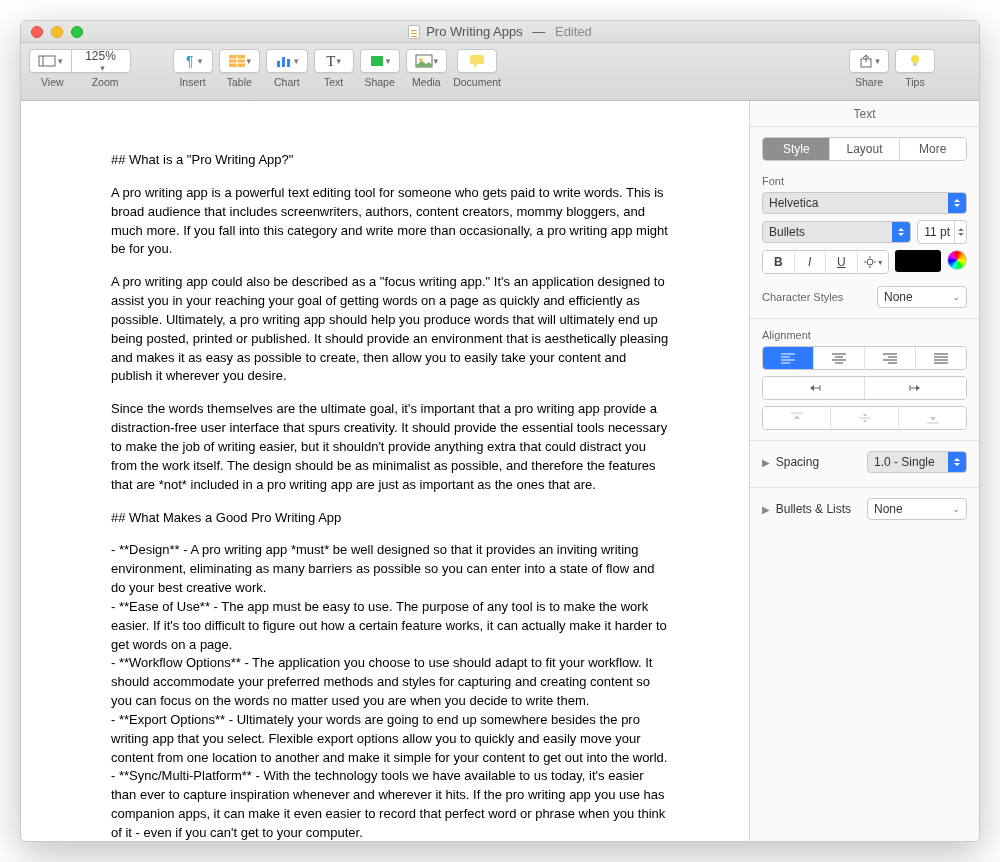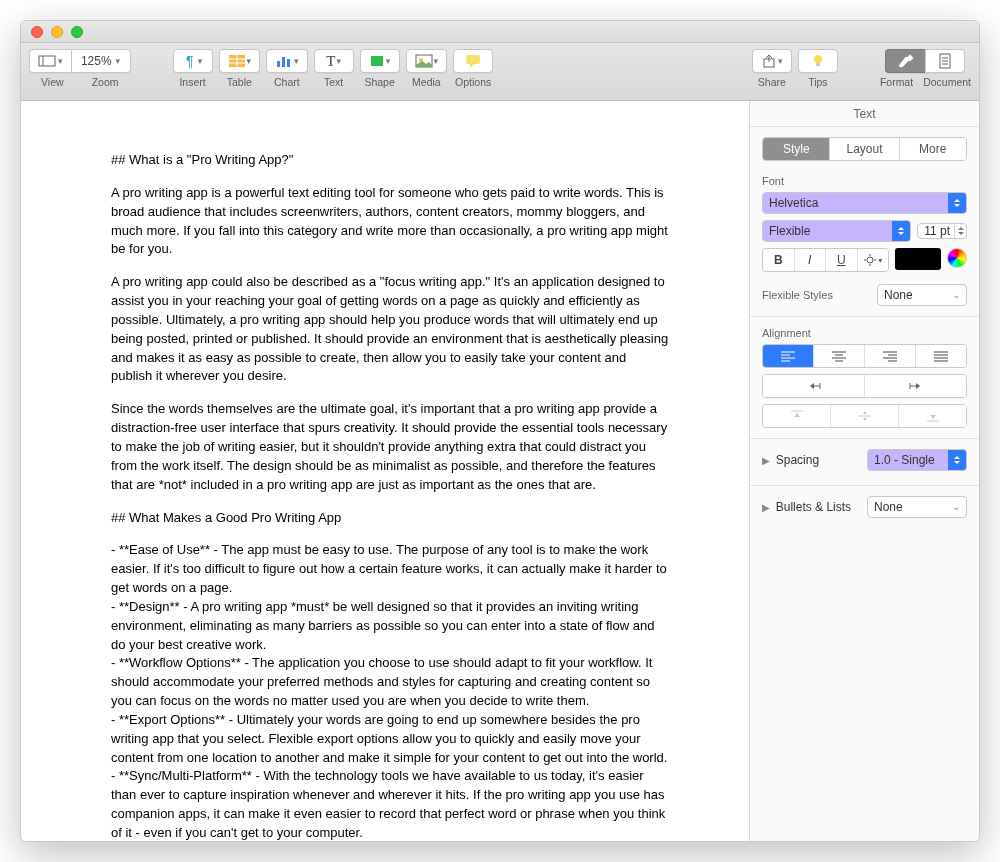--- a/index.html
+++ b/index.html
@@ -53,21 +53,21 @@
   }
   .tb-group{ display:flex; flex-direction:column; align-items:center;}
   .tb-row{display:flex;gap:0;}
   .tb-btn{
     height:24px; min-width:40px; background:#fff; border:1px solid #c6c6c6;
     border-radius:4px; display:flex; align-items:center; justify-content:center;
     font-size:12px; color:#444; cursor:default; padding:0 8px;
     box-shadow:0 1px 0 rgba(0,0,0,0.05);
   }
   .tb-btn.joined-left{border-top-right-radius:0;border-bottom-right-radius:0;border-right:none;}
-  .tb-btn.joined-right{border-top-left-radius:0;border-bottom-left-radius:0;}
+  .tb-btn.joined-right{border-top-left-radius:0;border-bottom-left-radius:0;flex-direction:column;}
   .tb-label{ font-size:10.5px; color:#5a5a5a; margin-top:3px;}
   .spacer{flex:1;}
   .content {
     flex:1; display:flex; background:#fff; overflow:hidden;
   }
   .doc-pane{
     flex:1; overflow:auto; padding: 50px 80px 20px 90px;
   }
   .doc-pane{ font-size:13px; line-height:1.45; color:#000; font-family: Helvetica, Arial, sans-serif;}
   .doc-pane p{ margin-bottom:14px;}
@@ -82,29 +82,29 @@
     font-size:14px; padding:6px 2px 14px 2px; color:#222;
   }
   .chev{color:#999;font-size:11px;}
   .segctrl{ display:flex; border:1px solid #c9c9c9; border-radius:4px; overflow:hidden; margin-bottom:14px;}
   .seg{flex:1;text-align:center;padding:4px 16px;font-size:12px;background:#fff;color:#555;}
   .seg.active{background:#8f8f8f;color:#fff;}
   .seg + .seg{border-left:1px solid #d6d6d6;}
   .field-label{font-size:11px;color:#666;margin:10px 0 5px 0;}
   .select{
     display:flex;align-items:center;justify-content:space-between;
-    border:1px solid #c9c9c9;border-radius:4px;background:#c4b5fd;
+    border:1px solid #c9c9c9;border-radius:4px;background:#e5e5e5;
     height:22px;padding:0 0 0 6px;font-size:12px;color:#333;
   }
   .select .endcap{width:18px;height:100%;background:#2f7bff;border-top-right-radius:3px;border-bottom-right-radius:3px;display:flex;flex-direction:column;align-items:center;justify-content:center;}
   .select .endcap::before{content:"";width:0;height:0;border-left:3px solid transparent;border-right:3px solid transparent;border-bottom:3px solid #fff;margin-bottom:2px;}
   .select .endcap::after{content:"";width:0;height:0;border-left:3px solid transparent;border-right:3px solid transparent;border-top:3px solid #fff;}
   .row{display:flex;gap:6px;align-items:center;}
   .row .select{flex:1;}
-  .stepper{display:flex;align-items:center;border:1px solid #c9c9c9;border-radius:4px;height:16px;background:#fff;}
+  .stepper{display:flex;align-items:center;border:1px solid #c9c9c9;border-radius:4px;height:24px;background:#fff;}
   .stepper span{padding:0 4px 0 6px;font-size:12px;}
   .stepper .arrows{width:12px;display:flex;flex-direction:column;align-items:center;justify-content:center;border-left:1px solid #d6d6d6;height:100%;}
   .stepper .arrows::before{content:"";border-left:3px solid transparent;border-right:3px solid transparent;border-bottom:3px solid #777;margin-bottom:2px;}
   .stepper .arrows::after{content:"";border-left:3px solid transparent;border-right:3px solid transparent;border-top:3px solid #777;}
   .btnrow{display:flex;margin-top:6px;border:1px solid #c9c9c9;border-radius:4px;overflow:hidden;}
   .btnrow>div{flex:1;height:22px;display:flex;align-items:center;justify-content:center;background:#fff;font-size:12px;color:#444;}
   .btnrow>div+div{border-left:1px solid #e0e0e0;}
   .color-swatch{width:46px;height:22px;background:#000;border-radius:3px;}
   .color-wheel{width:20px;height:20px;border-radius:50%;background:conic-gradient(red,orange,yellow,lime,cyan,blue,magenta,red);border:1px solid #ccc;}
   .divider{height:1px;background:#e3e3e3;margin:10px -12px 6px -12px;}
@@ -126,20 +126,26 @@
 <body>
 
 <div class="window">
 
   <div class="titlebar">
     <div class="traffic-lights">
       <div class="tl red"></div>
       <div class="tl yellow"></div>
       <div class="tl green"></div>
     </div>
+    <div class="title-center">
+      <span class="docicon"></span>
+      <span>Pro Writing Apps</span>
+      <span>&nbsp;—&nbsp;</span>
+      <span class="edited">Edited</span>
+    </div>
   </div>
 
   <div class="toolbar">
     <div class="tb-group">
       <div class="tb-row">
         <div class="tb-btn joined-left">
           <svg width="18" height="14">
               <rect x="1" y="2" width="16" height="10" fill="none" stroke="#666" stroke-width="1"></rect>
               <line x1="5" y1="2" x2="5" y2="12" stroke="#666"></line>
             </svg>
@@ -217,21 +223,21 @@
       </div>
       <span class="tb-label">Media</span>
     </div>
     <div class="tb-group">
       <div class="tb-btn">
         <svg width="18" height="16">
             <rect x="2" y="2" width="14" height="9" rx="2" fill="#f8df6a"></rect>
             <path d="M6 11 L6 15 L10 11 Z" fill="#f8df6a"></path>
           </svg>
       </div>
-      <span class="tb-label">Options</span>
+      <span class="tb-label">Document</span>
     </div>
 
     <div class="spacer"></div>
 
     <div class="tb-group">
       <div class="tb-btn">
         <svg width="16" height="16">
             <rect x="3" y="6" width="10" height="8" fill="none" stroke="#666"></rect>
             <path d="M8 2 L8 9 M5 5 L8 2 L11 5" fill="none" stroke="#666"></path>
           </svg>
@@ -244,53 +250,31 @@
         <svg width="14" height="16">
             <circle cx="7" cy="6" r="4" fill="#f8df4a"></circle>
             <rect x="5" y="10" width="4" height="3" fill="#ccc"></rect>
           </svg>
       </div>
       <span class="tb-label">Tips</span>
     </div>
 
     <div style="width:30px"></div>
 
-    <div class="tb-group">
-      <div class="tb-row">
-        <div class="tb-btn tb-dark joined-left">
-          <svg width="18" height="14">
-              <path d="M2 12 L9 3 L12 6 L5 13 Z" fill="#fff"></path>
-              <rect x="11" y="2" width="4" height="4" fill="#fff" transform="rotate(45 13 4)"></rect>
-            </svg>
-        </div>
-        <div class="tb-btn joined-right">
-          <svg width="14" height="16">
-              <rect x="2" y="1" width="10" height="14" fill="none" stroke="#666"></rect>
-              <line x1="4" y1="5" x2="10" y2="5" stroke="#666"></line>
-              <line x1="4" y1="8" x2="10" y2="8" stroke="#666"></line>
-              <line x1="4" y1="11" x2="10" y2="11" stroke="#666"></line>
-            </svg>
-        </div>
-      </div>
-      <div style="display:flex;gap:10px;">
-        <span class="tb-label">Format</span>
-        <span class="tb-label">Document</span>
-      </div>
-    </div>
   </div>
 
   <div class="content">
     <div class="doc-pane">
       <p>## What is a "Pro Writing App?"</p>
       <p>A pro writing app is a powerful text editing tool for someone who gets paid to write words. This is broad audience that includes screenwriters, authors, content creators, mommy bloggers, and much more. If you fall into this category and write more than occasionally, a pro writing app might be for you.</p>
       <p>A pro writing app could also be described as a "focus writing app." It's an application designed to assist you in your reaching your goal of getting words on a page as quickly and efficiently as possible. Ultimately, a pro writing app should help you produce words that will ultimately end up being posted, printed or published. It should provide an environment that is aesthetically pleasing and makes it as easy as possible to create, then allow you to easily take your content and publish it wherever you desire.</p>
       <p>Since the words themselves are the ultimate goal, it's important that a pro writing app provide a distraction-free user interface that spurs creativity. It should provide the essential tools necessary to make the job of writing easier, but it shouldn't provide anything extra that could distract you from the work itself. The design should be as minimalist as possible, and therefore the features that are *not* included in a pro writing app are just as important as the ones that are.</p>
       <p>## What Makes a Good Pro Writing App</p>
+      <p style="margin-bottom:0">- **Design** - A pro writing app *must* be well designed so that it provides an inviting writing environment, eliminating as many barriers as possible so you can enter into a state of flow and do your best creative work.</p>
       <p style="margin-bottom:0">- **Ease of Use** - The app must be easy to use. The purpose of any tool is to make the work easier. If it's too difficult to figure out how a certain feature works, it can actually make it harder to get words on a page.</p>
-      <p style="margin-bottom:0">- **Design** - A pro writing app *must* be well designed so that it provides an inviting writing environment, eliminating as many barriers as possible so you can enter into a state of flow and do your best creative work.</p>
       <p style="margin-bottom:0">- **Workflow Options** - The application you choose to use should adapt to fit your workflow. It should accommodate your preferred methods and styles for capturing and creating content so you can focus on the words no matter used you are when you decide to write them.</p>
       <p style="margin-bottom:0">- **Export Options** - Ultimately your words are going to end up somewhere besides the pro writing app that you select. Flexible export options allow you to quickly and easily move your content from one location to another and make it simple for your content to get out into the world.</p>
       <p style="margin-bottom:0">- **Sync/Multi-Platform** - With the technology tools we have available to us today, it's easier than ever to capture inspiration whenever and wherever it hits. If the pro writing app you use has companion apps, it can make it even easier to record that perfect word or phrase when you think of it - even if you can't get to your computer.</p>
 
     </div>
 
     <div class="inspector">
       <div class="insp-header">Text</div>
 
       <div class="insp-section">
@@ -301,21 +285,21 @@
           <div class="seg">More</div>
         </div>
 
         <div class="field-label">Font</div>
         <div class="select">
           <span>Helvetica</span>
           <div class="endcap"></div>
         </div>
         <div class="row" style="margin-top:6px;">
           <div class="select">
-            <span>Flexible</span>
+            <span>Bullets</span>
             <div class="endcap"></div>
           </div>
           <div class="stepper">
             <span>11 pt</span>
             <div class="arrows"></div>
           </div>
         </div>
         <div class="row" style="margin-top:6px;align-items:stretch;gap:6px;">
           <div class="btnrow" style="flex:1;margin-top:0;">
             <div>
@@ -338,21 +322,21 @@
                   </g>
                 </svg>
               <span style="font-size:8px;color:#666;margin-left:1px;">▾</span>
             </div>
           </div>
           <div class="color-swatch"></div>
           <div class="color-wheel"></div>
         </div>
 
         <div class="row" style="margin-top:12px;justify-content:space-between;">
-          <span class="field-label" style="margin:0">Flexible Styles</span>
+          <span class="field-label" style="margin:0">Character Styles</span>
           <div class="plain-select" style="width:90px;">
             <span>None</span>
             <span class="vchev">⌄</span>
           </div>
         </div>
 
         <div class="divider"></div>
 
         <div class="field-label">Alignment</div>
         <div class="alignrow">

